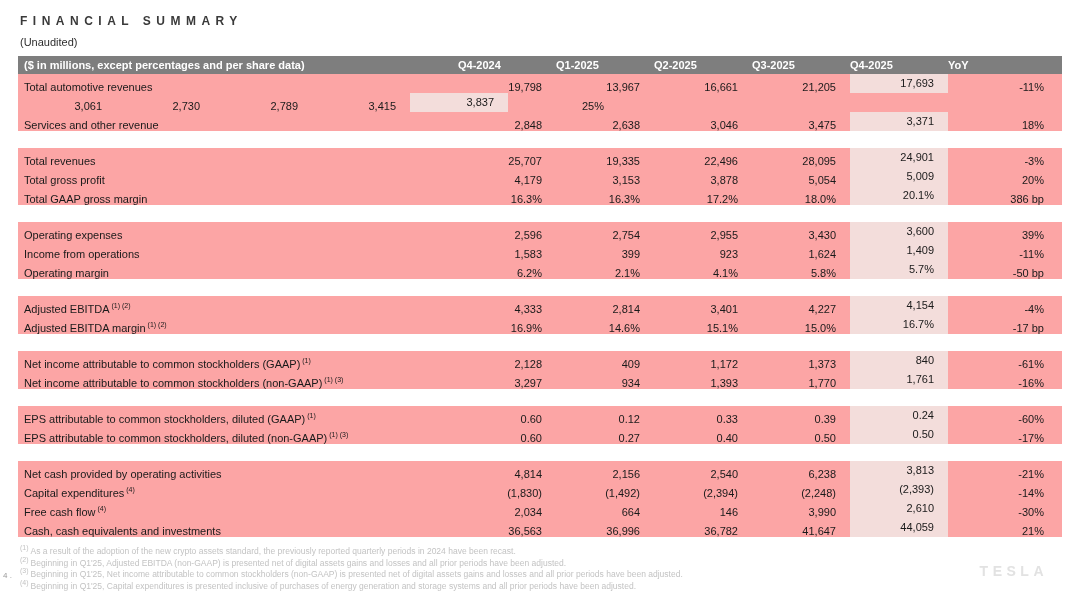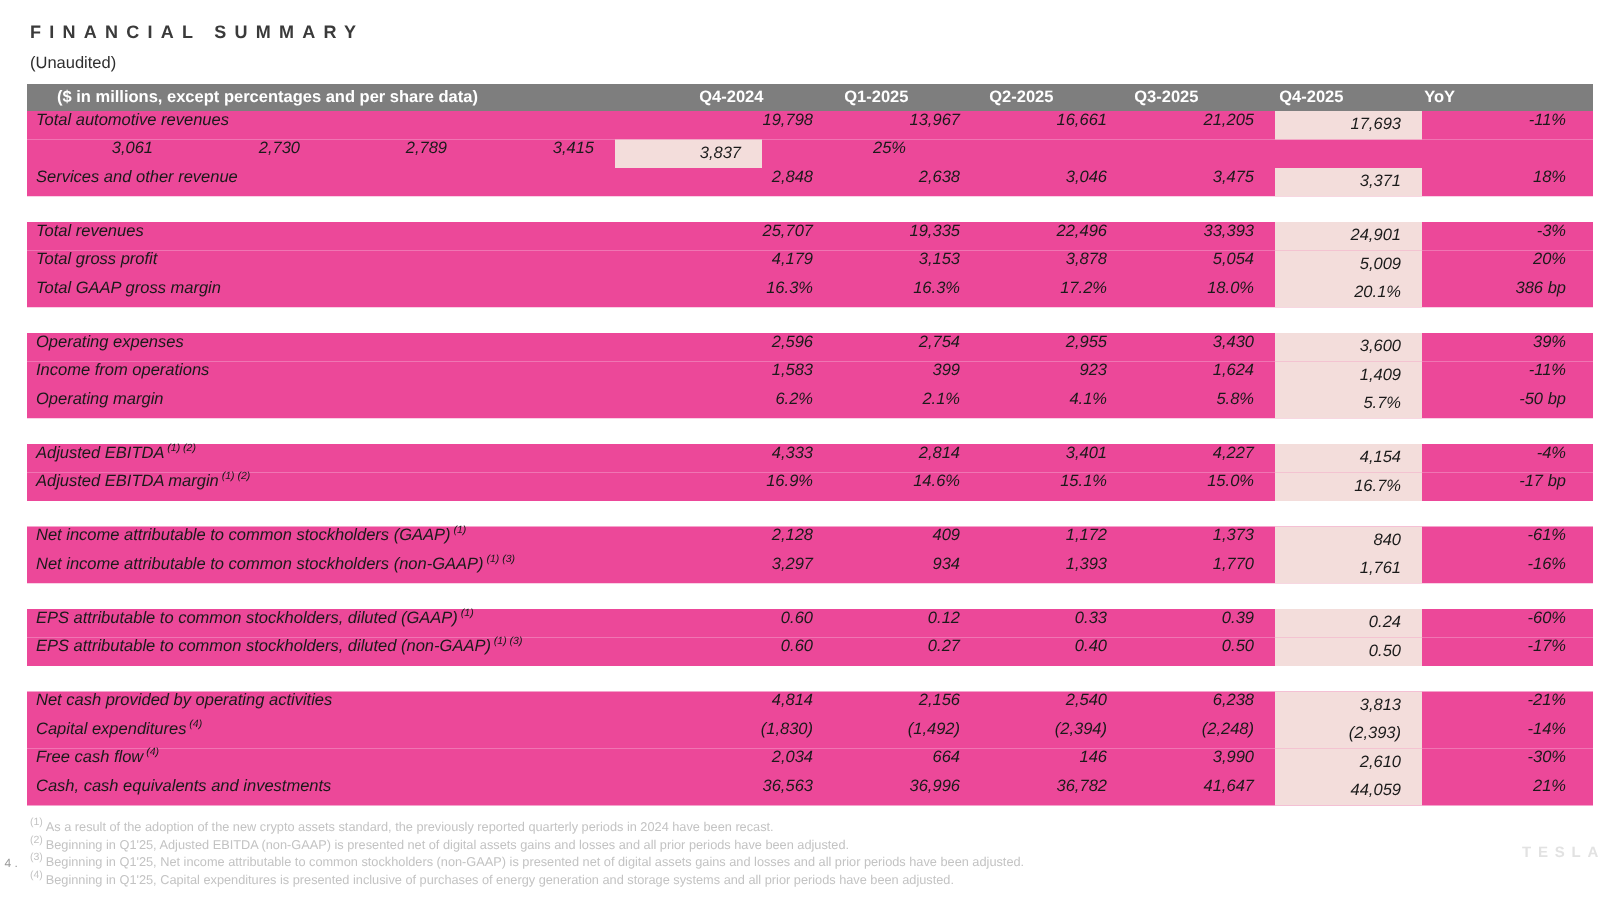--- a/index.html
+++ b/index.html
@@ -16,46 +16,46 @@
     font-size: 12px; font-weight: bold; letter-spacing: 5.5px; color: #3a3a3a;
   }
   .subtitle {
     position: absolute; left: 20px; top: 36px;
     font-size: 11px; color: #2e2e2e;
   }
   .fin-table { position: absolute; left: 18px; top: 56px; width: 1044px; }
   .t-header {
     display: flex; align-items: center; height: 18px;
     background: #7e7e7e; color: #ffffff;
-    font-size: 11px; font-weight: bold; padding-left: 14px;
+    font-size: 11px; font-weight: bold;
   }
   .t-header .label-col { width: 440px; padding-left: 6px; font-weight: bold; }
   .t-header .col { width: 98px; text-align: left; }
   .t-header .col.yoy { width: 114px; }
   .row {
-    display: flex; align-items: flex-start; height: 19px;
-    background: #ec4899; font-size: 11px; color: #1a1a1a; font-style: italic;
+    display: flex; align-items: flex-end; height: 19px;
+    background: #fca5a5; font-size: 11px; color: #1a1a1a;
   }
   .row .label-col { width: 440px; padding-left: 6px; white-space: nowrap; }
   .row .val { width: 98px; text-align: right; padding-right: 14px; }
   .row .val.highlight { background: #f3dddb; height: 100%; line-height: 19px; padding-left: 27px; }
   .row .val.yoy { width: 114px; padding-right: 18px; }
   .gap { height: 17px; background: #ffffff; }
   sup { font-size: 7px; vertical-align: super; line-height: 0; }
   .footnotes {
     position: absolute; left: 20px; top: 546px;
     font-size: 8.5px; color: #c3c3c3; line-height: 11.5px; white-space: nowrap;
   }
   .page-num {
     position: absolute; left: 3px; top: 571px;
     font-size: 8px; color: #9a9a9a;
   }
   .watermark {
-    position: absolute; right: 10px; top: 563px;
-    font-size: 10px; letter-spacing: 4.5px; color: #e2e2e2; font-weight: bold;
+    position: absolute; right: 32px; top: 563px;
+    font-size: 14px; letter-spacing: 4.5px; color: #e2e2e2; font-weight: bold;
   }
 </style>
 </head>
 <body>
 
 <div class="title">FINANCIAL SUMMARY</div>
 <div class="subtitle">(Unaudited)</div>
 
 <div class="fin-table">
   <div class="t-header">
@@ -93,21 +93,21 @@
         <div class="val">3,475</div>
         <div class="val highlight">3,371</div>
         <div class="val yoy">18%</div>
       </div>
       <div class="gap"></div>
       <div class="row">
         <div class="label-col">Total revenues</div>
         <div class="val">25,707</div>
         <div class="val">19,335</div>
         <div class="val">22,496</div>
-        <div class="val">33,393</div>
+        <div class="val">28,095</div>
         <div class="val highlight">24,901</div>
         <div class="val yoy">-3%</div>
       </div>
       <div class="row">
         <div class="label-col">Total gross profit</div>
         <div class="val">4,179</div>
         <div class="val">3,153</div>
         <div class="val">3,878</div>
         <div class="val">5,054</div>
         <div class="val highlight">5,009</div>

